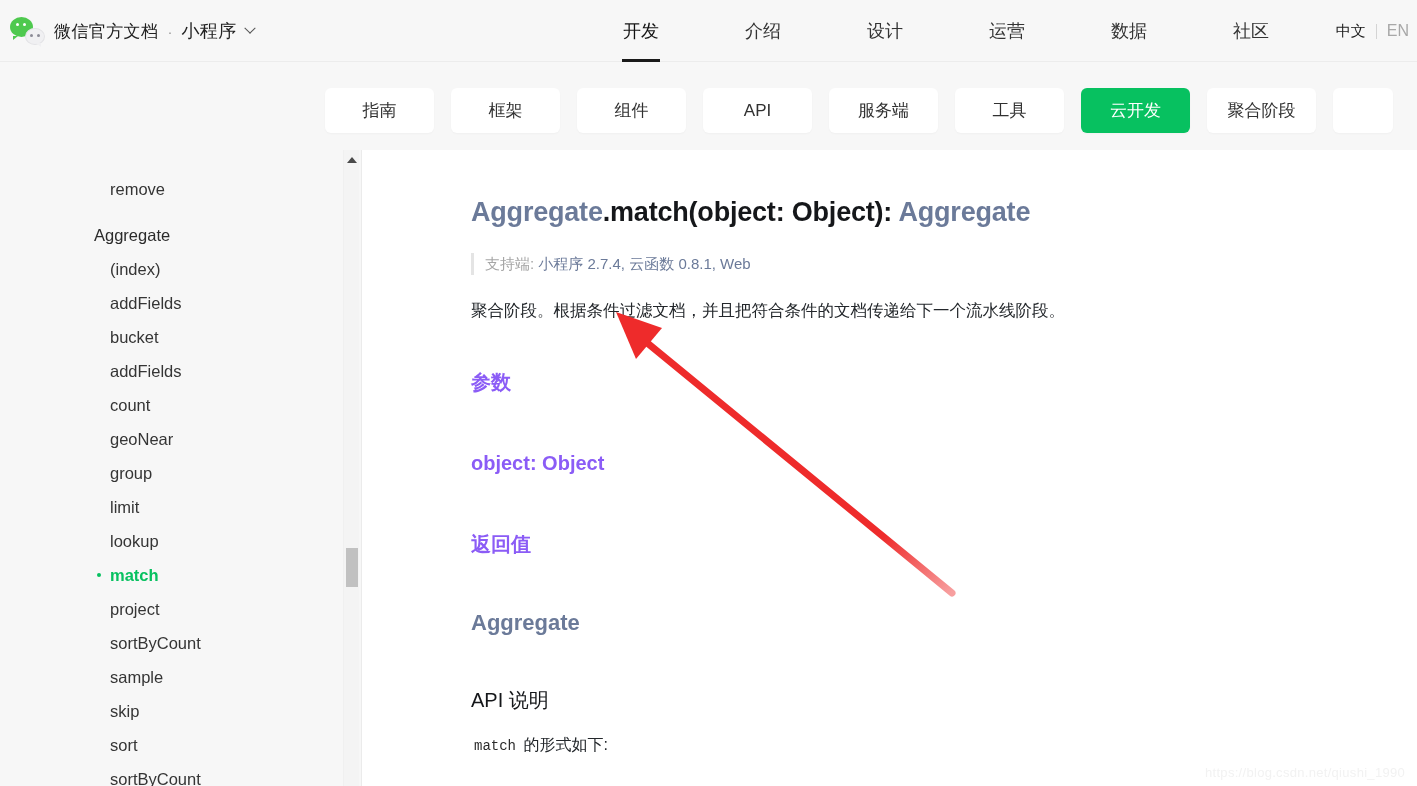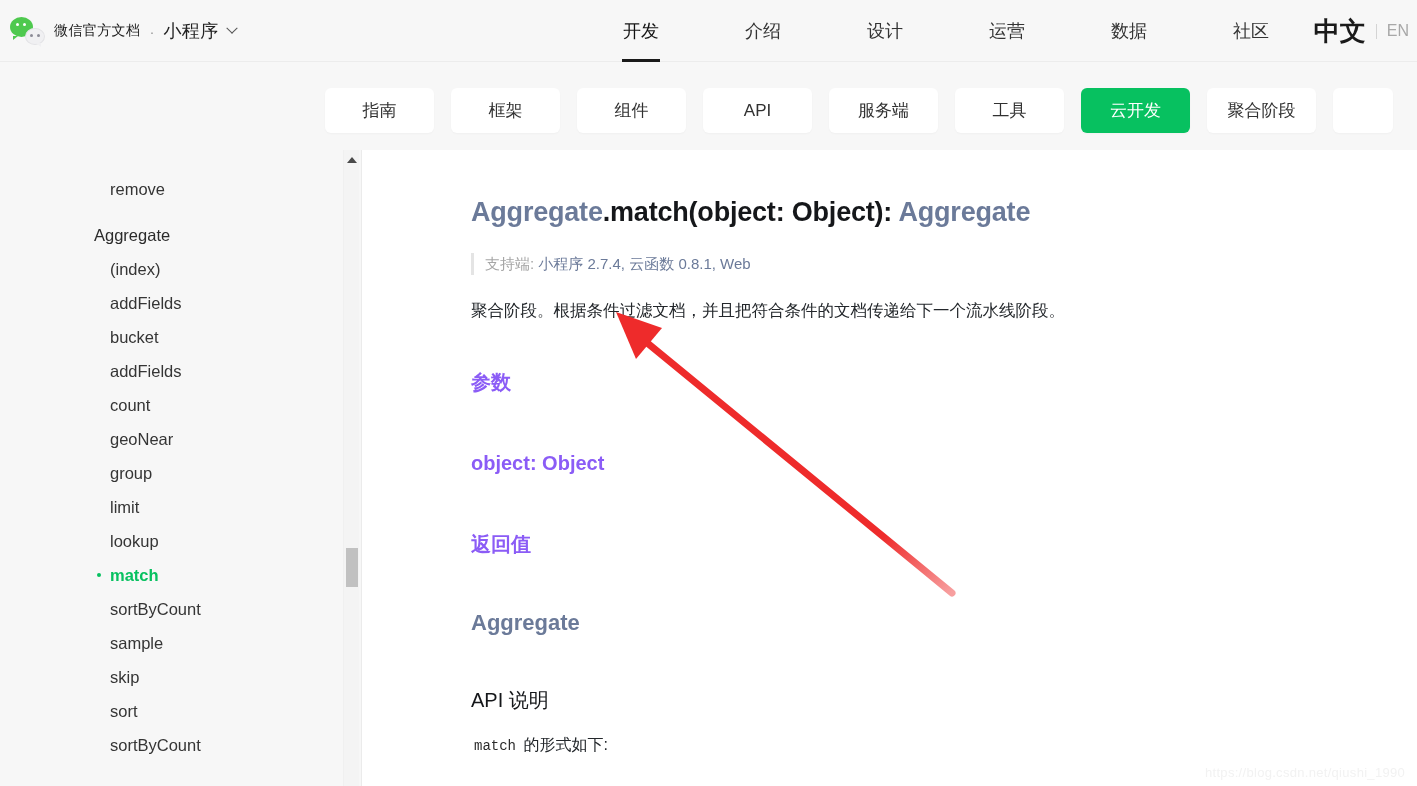--- a/index.html
+++ b/index.html
@@ -39,41 +39,41 @@
   }
   .wx-logo .bub-b:after {
     content: ""; position: absolute; right: 3px; bottom: -3px;
     border-right: 5px solid #f0f0f2; border-bottom: 4px solid transparent;
     border-left: 3px solid transparent;
   }
   .wx-logo .bub-b .eye { position: absolute; width: 3px; height: 3px; background: #8b8b96; border-radius: 50%; top: 5px; }
   .wx-logo .bub-b .eye.l { left: 4px; }
   .wx-logo .bub-b .eye.r { left: 11px; }
 
-  .brand-title { font-size: 14px; color: #222; letter-spacing: .4px; }
+  .brand-title { font-size: 17px; color: #222; letter-spacing: .4px; }
   .brand-dot { font-size: 15px; color: #9a9a9a; margin: 0 9px; }
   .brand-sub { font-size: 18px; color: #222; letter-spacing: .4px; }
   .caret-down {
     display: inline-block; width: 8px; height: 8px; margin-left: 9px;
     border-right: 1.6px solid #555; border-bottom: 1.6px solid #555;
     transform: rotate(45deg) translate(-2px,-2px);
   }
 
   .main-nav { position: absolute; left: 580px; top: 0; height: 62px; display: flex; align-items: center; }
   .main-nav .nav-item {
     position: relative; font-size: 18px; color: #333; padding: 0 0 0 0;
     width: 122px; text-align: center; height: 62px; line-height: 62px; cursor: pointer;
   }
   .main-nav .nav-item.active { color: #111; font-weight: 400; }
   .main-nav .nav-item.active:after {
     content: ""; position: absolute; left: 50%; margin-left: -19px; bottom: 0;
     width: 38px; height: 3px; background: #1a1a1a;
   }
   .lang { position: absolute; right: 8px; top: 0; height: 62px; display: flex; align-items: center; }
-  .lang .cn { font-size: 26px; color: #1a1a1a; font-weight: 700; }
+  .lang .cn { font-size: 15px; color: #1a1a1a; font-weight: 400; }
   .lang .sep { width: 1px; height: 15px; background: #d4d4d4; margin: 0 10px; }
   .lang .en { font-size: 16px; color: #a8a8a8; }
 
   
   .subnav {
     position: absolute; top: 62px; left: 0; width: 1417px; height: 88px;
     background: #f7f7f7; display: flex; align-items: center;
   }
   .subnav-inner { position: absolute; left: 325px; top: 88px; display: flex; gap: 17px; }
   .tab {
@@ -221,20 +221,21 @@
         <div class="side-item">addFields</div>
         <div class="side-item">count</div>
         <div class="side-item">geoNear</div>
         <div class="side-item">group</div>
         <div class="side-item">limit</div>
         <div class="side-item">lookup</div>
         <div class="side-item active">
           <span class="bullet"></span>
           <span>match</span>
         </div>
+        <div class="side-item">project</div>
         <div class="side-item">sortByCount</div>
         <div class="side-item">sample</div>
         <div class="side-item">skip</div>
         <div class="side-item">sort</div>
         <div class="side-item">sortByCount</div>
       </div>
 
       <div class="sb-track">
         <div class="sb-up"></div>
         <div class="sb-thumb"></div>

